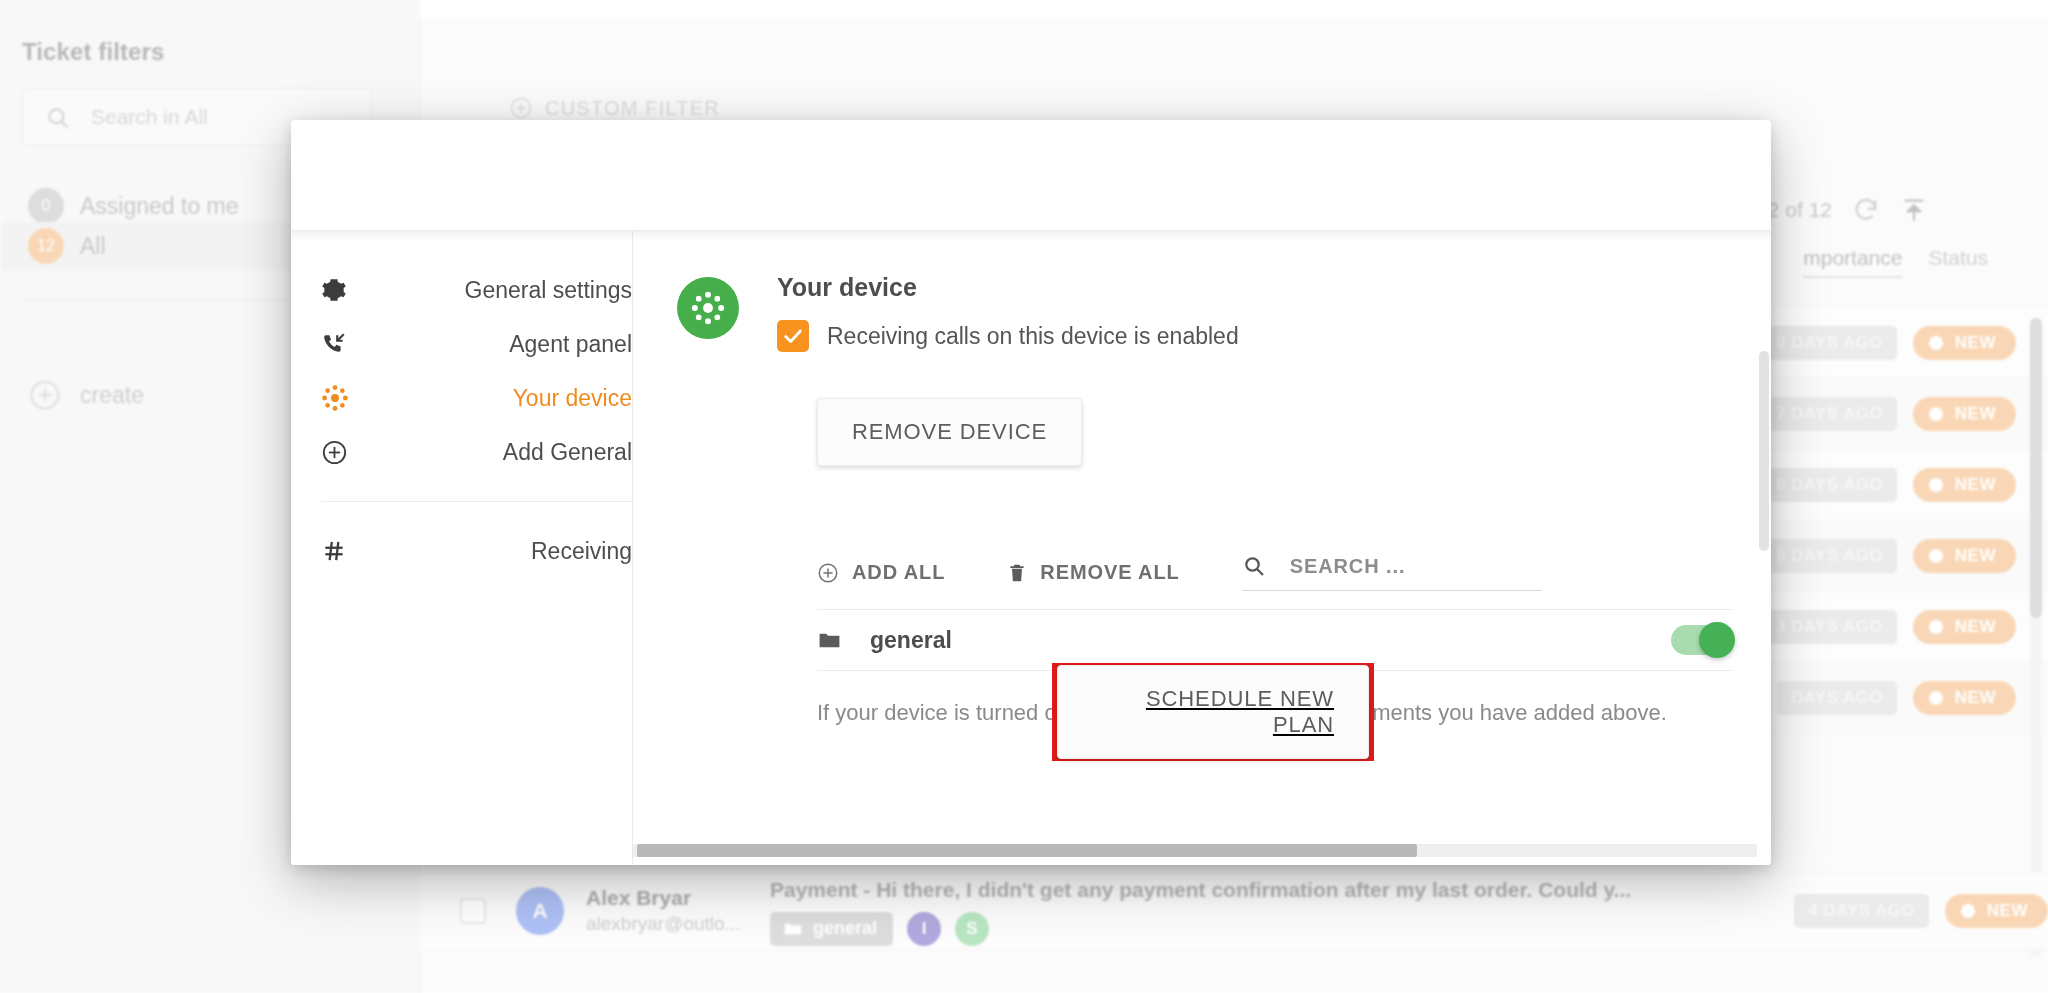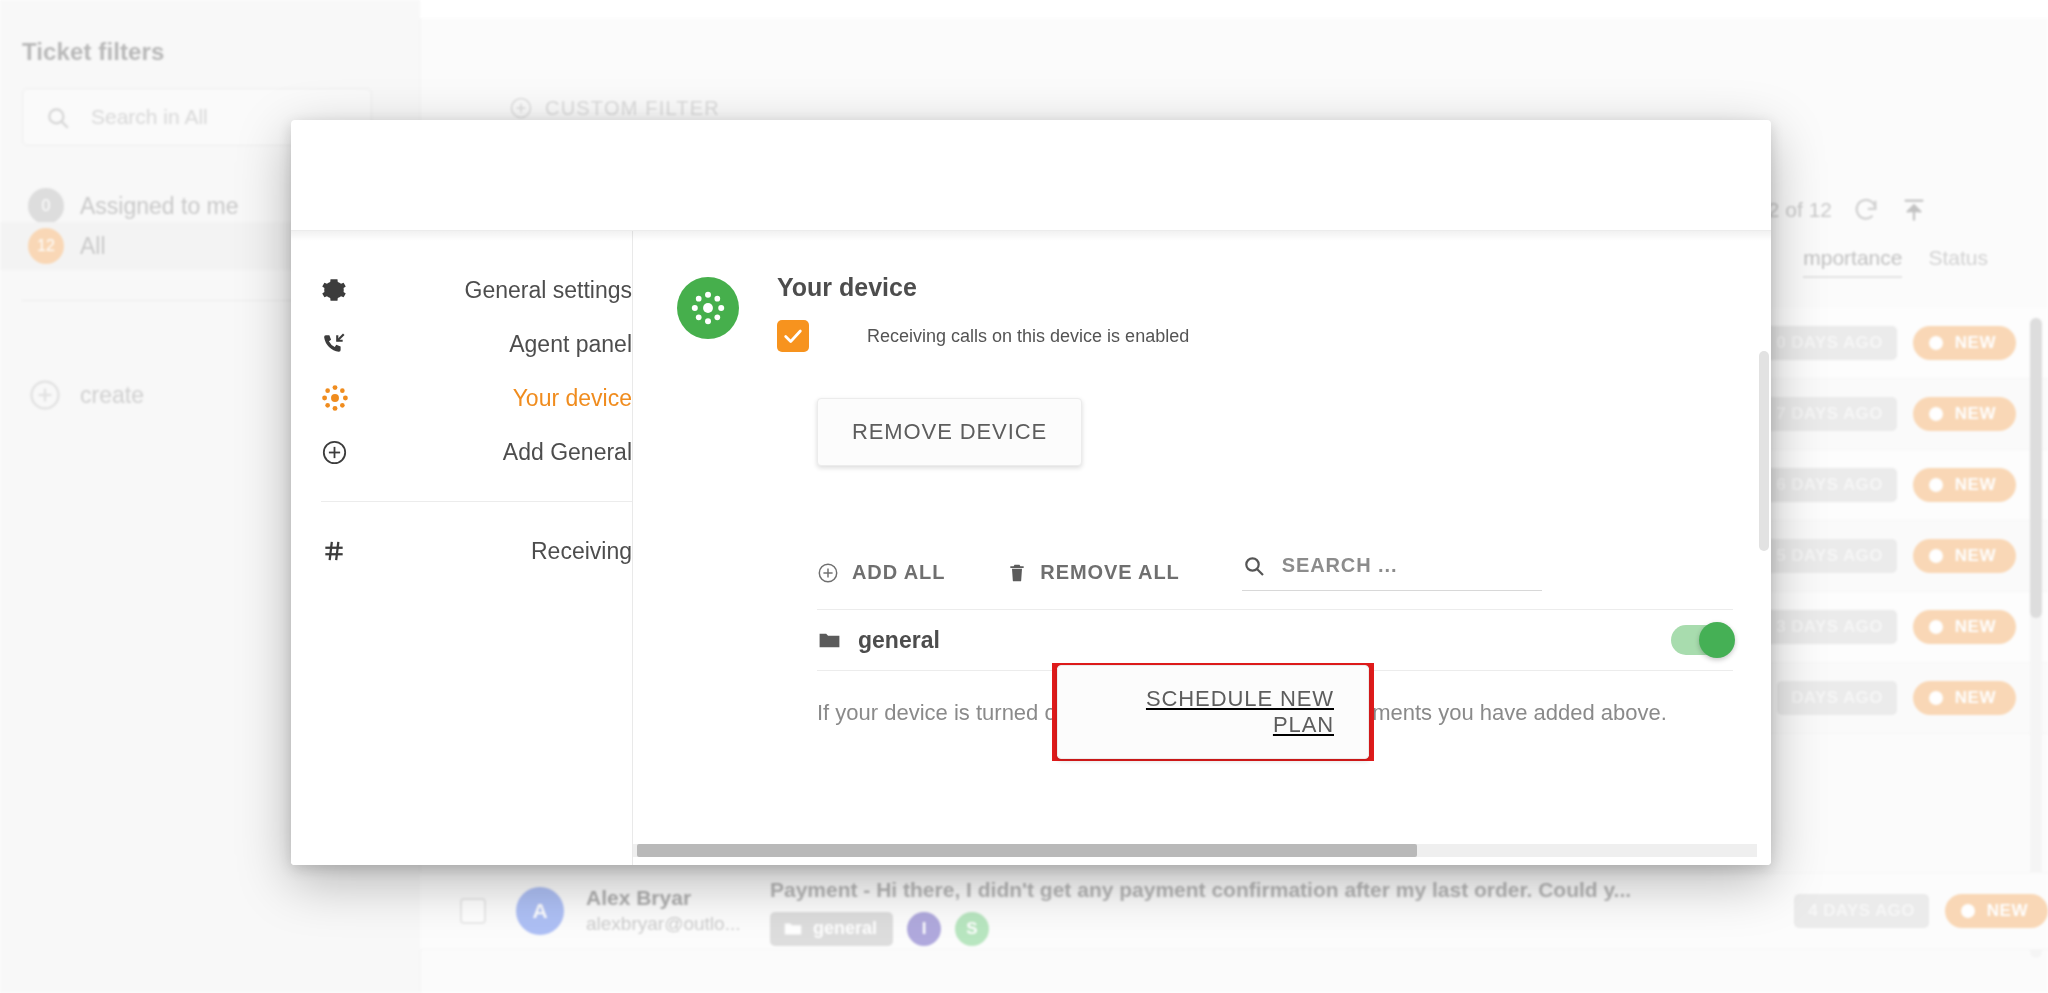--- a/index.html
+++ b/index.html
@@ -205,52 +205,52 @@
     width:62px; height:62px; border-radius:50%; background:#46af4c;
     display:flex; align-items:center; justify-content:center; flex:none;
     margin-top:4px;
   }
   .device-title { font-size:25px; font-weight:700; color:#4d4d4d; }
   .device-check { display:flex; align-items:center; gap:18px; margin-top:18px; }
   .cbox {
     width:32px; height:32px; border-radius:5px; background:#f7931e;
     display:flex; align-items:center; justify-content:center; flex:none;
   }
-  .device-check-label { font-size:18px; color:#545454;margin-left:40px; }
+  .device-check-label { font-size:23px; color:#545454; }
 
   .btn-flat {
     background:#fcfcfc; border:1px solid #ececec; border-radius:4px;
     box-shadow: 0 2px 5px rgba(0,0,0,.14);
     font-family:"Liberation Sans", sans-serif;
     font-size:22px; color:#5d5d5d; letter-spacing:.9px;
     padding:20px 34px; cursor:pointer;text-align:right;
   }
   .remove-device-wrap { margin:46px 0 0 140px; }
 
   .dept-toolbar {
     display:flex; align-items:center; margin:88px 0 0 140px; gap:0;font-weight:bold;
   }
   .tb-btn {
     display:flex; align-items:center; gap:13px;
     font-size:20px; color:#6f6f6f; letter-spacing:.9px; cursor:pointer;
   }
   .tb-gap { width:62px; }
   .tb-search {
-    display:flex; align-items:flex-start; gap:16px;
+    display:flex; align-items:center; gap:24px;
     border-bottom:1px solid #d8d8d8; padding-bottom:12px; width:300px;
   }
   .tb-search .ph { font-size:20px; color:#8c8c8c; letter-spacing:.9px; }
 
   .dept-list { margin:18px 0 0 140px; width:916px; }
   .dept-row {
     display:flex; align-items:center; height:62px;
     border-top:1px solid #ececec; border-bottom:1px solid #ececec;
   }
   .dept-name {
-    display:flex; align-items:center; gap:16px;
+    display:flex; align-items:center; gap:28px;
     font-size:23px; font-weight:700; color:#4d4d4d;
   }
   .toggle {
     margin-left:auto; width:62px; height:30px; border-radius:15px;
     background:#a8dcae; position:relative; cursor:pointer; flex:none;
   }
   .toggle .knob {
     position:absolute; right:-2px; top:-3px;
     width:36px; height:36px; border-radius:50%; background:#45b055;
     box-shadow:0 2px 5px rgba(0,0,0,.22);

